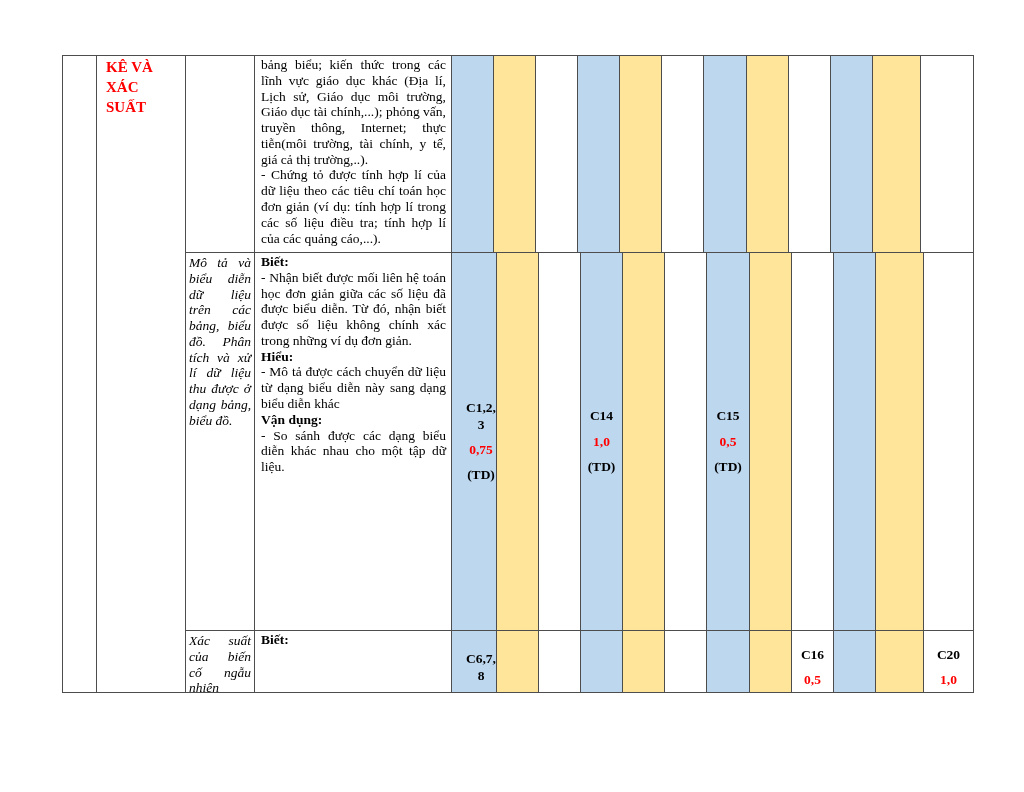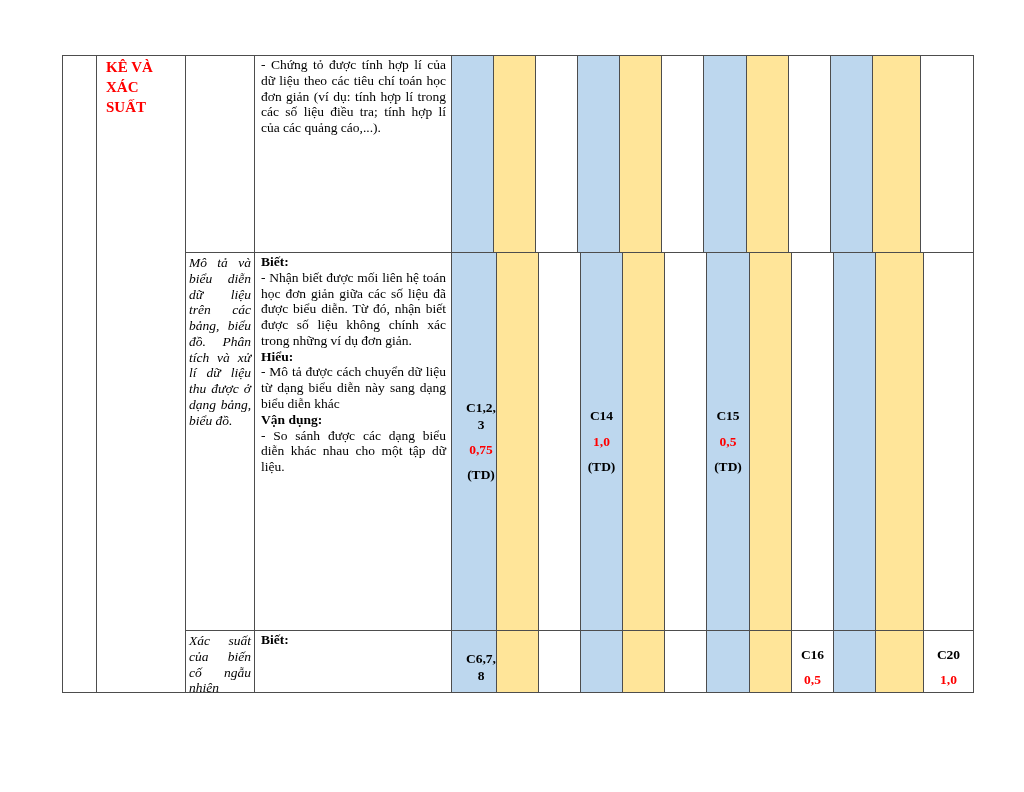--- a/index.html
+++ b/index.html
@@ -59,20 +59,21 @@
 
     <div class="col-strand">
       <div class="strand-title">KÊ VÀ XÁC SUẤT</div>
     </div>
 
     <div class="rows">
 
       <div class="row r1">
         <div class="col-topic"></div>
         <div class="col-req">
+          <p>bảng biểu; kiến thức trong các lĩnh vực giáo dục khác (Địa lí, Lịch sử, Giáo dục môi trường, Giáo dục tài chính,...); phỏng vấn, truyền thông, Internet; thực tiễn(môi trường, tài chính, y tế, giá cả thị trường,..).</p>
           <p>- Chứng tỏ được tính hợp lí của dữ liệu theo các tiêu chí toán học đơn giản (ví dụ: tính hợp lí trong các số liệu điều tra; tính hợp lí của các quảng cáo,...).</p>
         </div>
         <div class="vals">
           <div class="vcell blue"></div>
           <div class="vcell gold"></div>
           <div class="vcell whitecol"></div>
           <div class="vcell blue"></div>
           <div class="vcell gold"></div>
           <div class="vcell whitecol"></div>
           <div class="vcell blue"></div>

